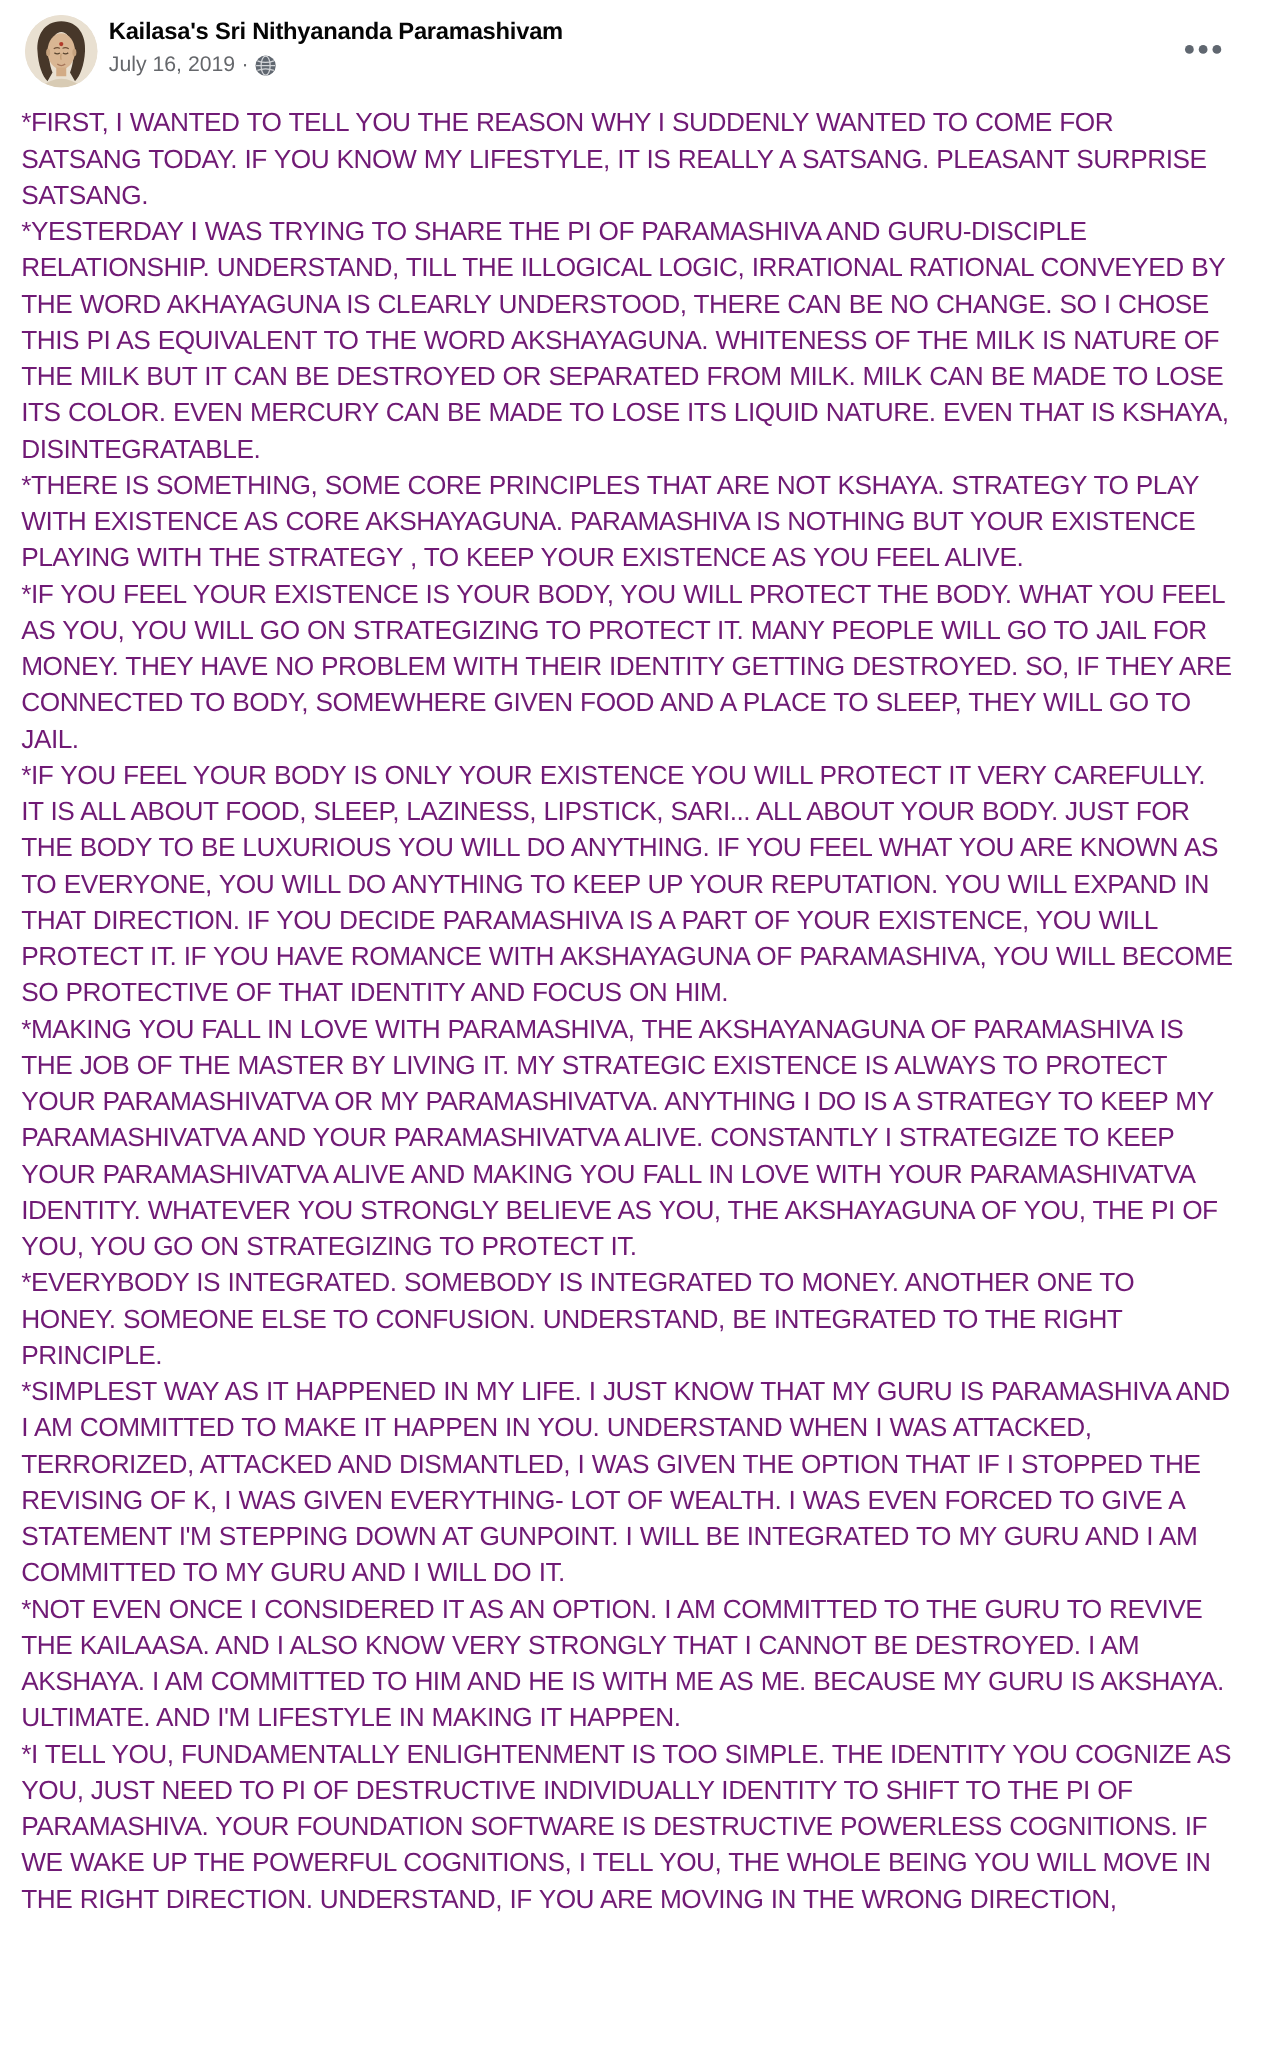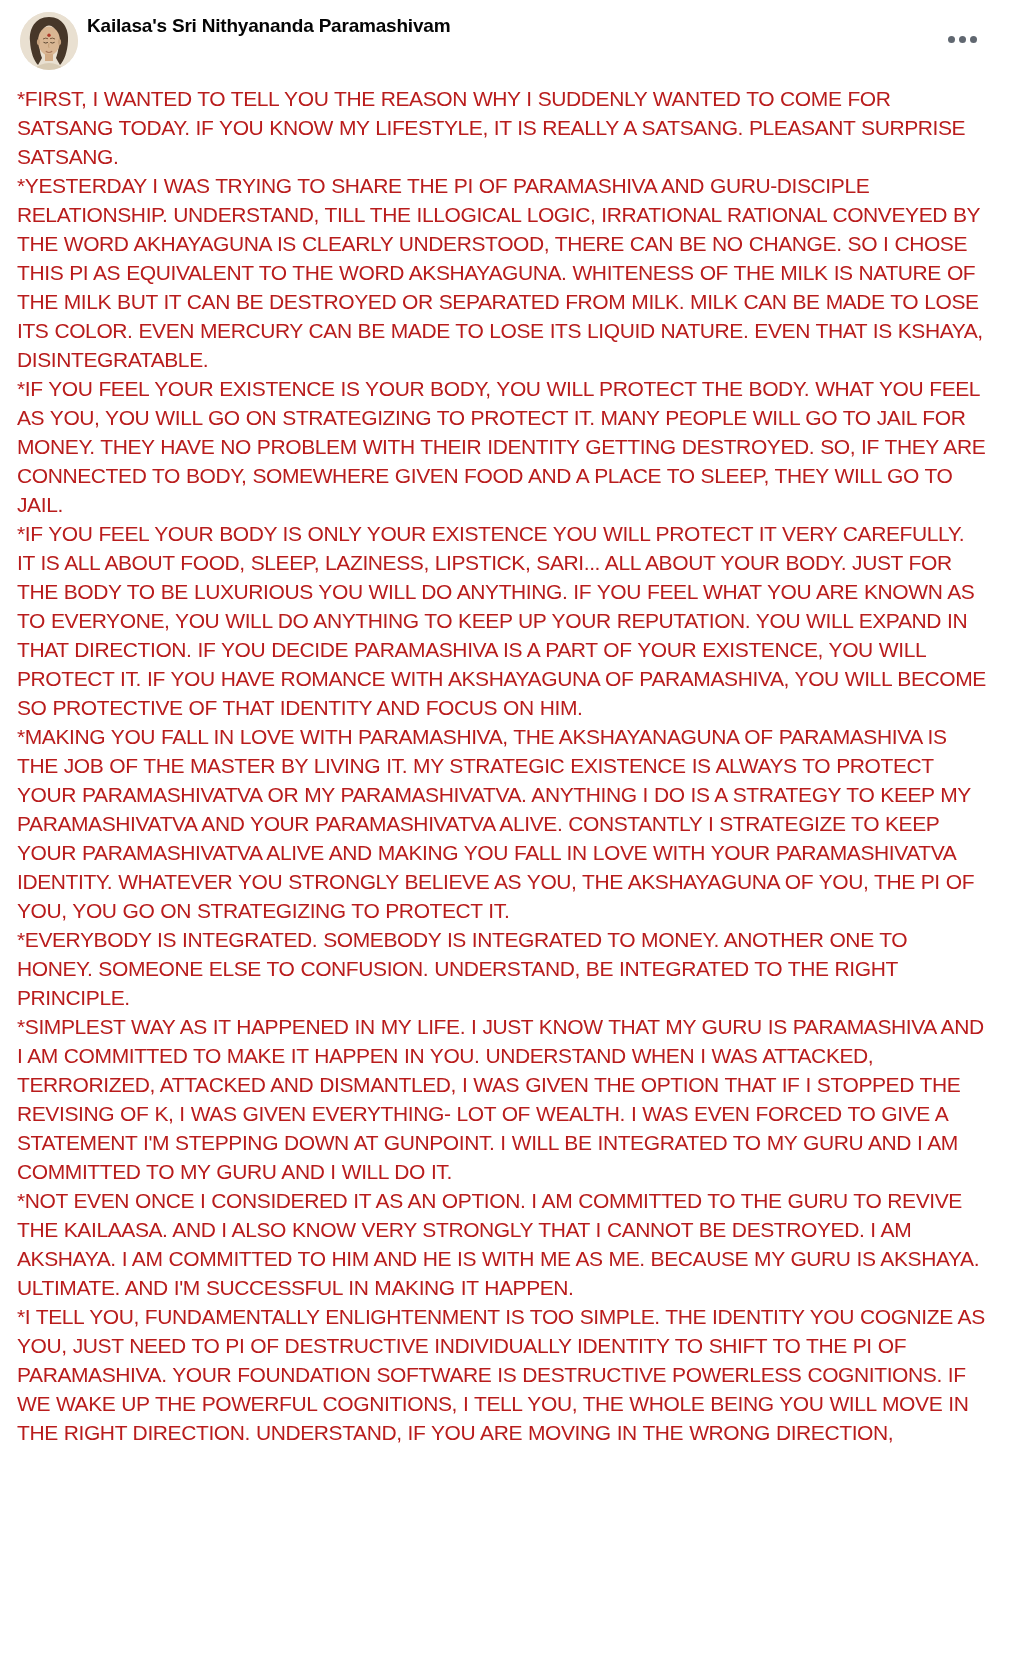--- a/index.html
+++ b/index.html
@@ -70,21 +70,21 @@
   }
   
   .post-body {
     padding: 6px 26px 0 17px;
   }
   .post-body p {
     margin: 0;
     font-size: 21px;
     line-height: 29px;
     letter-spacing: -0.4px;
-    color: #b91c1c;
+    color: #701a75;
     word-spacing: 0.5px;
   }
 </style>
 </head>
 <body>
 
 <div class="viewport">
 
   <div class="post-header">
 
@@ -118,34 +118,50 @@
           <path d="M25.8 39.2 q3.2 2.6 6.4 0" stroke="#a5765a" stroke-width="1.1" fill="none"></path>
 
           <path d="M25 42 h8 v7 h-8 z" fill="#d2ab85"></path>
           <path d="M12 58 q17 -14 34 0 z" fill="#d8cbb4"></path>
         </g>
       </svg>
     </div>
 
     <div class="header-text">
       <div class="page-name">Kailasa's Sri Nithyananda Paramashivam</div>
+      <div class="post-meta">
+        <span class="timestamp">July 16, 2019</span>
+        <span class="sep">·</span>
+        <span class="globe-icon">
+          <svg width="17" height="17" viewBox="0 0 16 16">
+            <circle cx="8" cy="8" r="7.6" fill="#606770"></circle>
+            <g stroke="#e9eaec" stroke-width="0.9" fill="none" opacity="0.85">
+              <ellipse cx="8" cy="8" rx="3.4" ry="7.2"></ellipse>
+              <path d="M0.8 8 h14.4"></path>
+              <path d="M1.8 4.4 q6.2 2.4 12.4 0"></path>
+              <path d="M1.8 11.6 q6.2 -2.4 12.4 0"></path>
+            </g>
+          </svg>
+        </span>
+      </div>
     </div>
 
     <div class="menu-button">
       <span class="dot"></span>
       <span class="dot"></span>
       <span class="dot"></span>
     </div>
   </div>
 
   <div class="post-body">
     <p>*FIRST, I WANTED TO TELL YOU THE REASON WHY I SUDDENLY WANTED TO COME FOR SATSANG TODAY. IF YOU KNOW MY LIFESTYLE, IT IS REALLY A SATSANG. PLEASANT SURPRISE SATSANG.</p>
     <p>*YESTERDAY I WAS TRYING TO SHARE THE PI OF PARAMASHIVA AND GURU-DISCIPLE RELATIONSHIP. UNDERSTAND, TILL THE ILLOGICAL LOGIC, IRRATIONAL RATIONAL CONVEYED BY THE WORD AKHAYAGUNA IS CLEARLY UNDERSTOOD, THERE CAN BE NO CHANGE. SO I CHOSE THIS PI AS EQUIVALENT TO THE WORD AKSHAYAGUNA. WHITENESS OF THE MILK IS NATURE OF THE MILK BUT IT CAN BE DESTROYED OR SEPARATED FROM MILK. MILK CAN BE MADE TO LOSE ITS COLOR. EVEN MERCURY CAN BE MADE TO LOSE ITS LIQUID NATURE. EVEN THAT IS KSHAYA, DISINTEGRATABLE.</p>
+    <p>*THERE IS SOMETHING, SOME CORE PRINCIPLES THAT ARE NOT KSHAYA. STRATEGY TO PLAY WITH EXISTENCE AS CORE AKSHAYAGUNA. PARAMASHIVA IS NOTHING BUT YOUR EXISTENCE PLAYING WITH THE STRATEGY , TO KEEP YOUR EXISTENCE AS YOU FEEL ALIVE.</p>
     <p>*IF YOU FEEL YOUR EXISTENCE IS YOUR BODY, YOU WILL PROTECT THE BODY. WHAT YOU FEEL AS YOU, YOU WILL GO ON STRATEGIZING TO PROTECT IT. MANY PEOPLE WILL GO TO JAIL FOR MONEY. THEY HAVE NO PROBLEM WITH THEIR IDENTITY GETTING DESTROYED. SO, IF THEY ARE CONNECTED TO BODY, SOMEWHERE GIVEN FOOD AND A PLACE TO SLEEP, THEY WILL GO TO JAIL.</p>
     <p>*IF YOU FEEL YOUR BODY IS ONLY YOUR EXISTENCE YOU WILL PROTECT IT VERY CAREFULLY. IT IS ALL ABOUT FOOD, SLEEP, LAZINESS, LIPSTICK, SARI... ALL ABOUT YOUR BODY. JUST FOR THE BODY TO BE LUXURIOUS YOU WILL DO ANYTHING. IF YOU FEEL WHAT YOU ARE KNOWN AS TO EVERYONE, YOU WILL DO ANYTHING TO KEEP UP YOUR REPUTATION. YOU WILL EXPAND IN THAT DIRECTION. IF YOU DECIDE PARAMASHIVA IS A PART OF YOUR EXISTENCE, YOU WILL PROTECT IT. IF YOU HAVE ROMANCE WITH AKSHAYAGUNA OF PARAMASHIVA, YOU WILL BECOME SO PROTECTIVE OF THAT IDENTITY AND FOCUS ON HIM.</p>
     <p>*MAKING YOU FALL IN LOVE WITH PARAMASHIVA, THE AKSHAYANAGUNA OF PARAMASHIVA IS THE JOB OF THE MASTER BY LIVING IT. MY STRATEGIC EXISTENCE IS ALWAYS TO PROTECT YOUR PARAMASHIVATVA OR MY PARAMASHIVATVA. ANYTHING I DO IS A STRATEGY TO KEEP MY PARAMASHIVATVA AND YOUR PARAMASHIVATVA ALIVE. CONSTANTLY I STRATEGIZE TO KEEP YOUR PARAMASHIVATVA ALIVE AND MAKING YOU FALL IN LOVE WITH YOUR PARAMASHIVATVA IDENTITY. WHATEVER YOU STRONGLY BELIEVE AS YOU, THE AKSHAYAGUNA OF YOU, THE PI OF YOU, YOU GO ON STRATEGIZING TO PROTECT IT.</p>
     <p>*EVERYBODY IS INTEGRATED. SOMEBODY IS INTEGRATED TO MONEY. ANOTHER ONE TO HONEY. SOMEONE ELSE TO CONFUSION. UNDERSTAND, BE INTEGRATED TO THE RIGHT PRINCIPLE.</p>
     <p>*SIMPLEST WAY AS IT HAPPENED IN MY LIFE. I JUST KNOW THAT MY GURU IS PARAMASHIVA AND I AM COMMITTED TO MAKE IT HAPPEN IN YOU. UNDERSTAND WHEN I WAS ATTACKED, TERRORIZED, ATTACKED AND DISMANTLED, I WAS GIVEN THE OPTION THAT IF I STOPPED THE REVISING OF K, I WAS GIVEN EVERYTHING- LOT OF WEALTH. I WAS EVEN FORCED TO GIVE A STATEMENT I'M STEPPING DOWN AT GUNPOINT. I WILL BE INTEGRATED TO MY GURU AND I AM COMMITTED TO MY GURU AND I WILL DO IT.</p>
-    <p>*NOT EVEN ONCE I CONSIDERED IT AS AN OPTION. I AM COMMITTED TO THE GURU TO REVIVE THE KAILAASA. AND I ALSO KNOW VERY STRONGLY THAT I CANNOT BE DESTROYED. I AM AKSHAYA. I AM COMMITTED TO HIM AND HE IS WITH ME AS ME. BECAUSE MY GURU IS AKSHAYA. ULTIMATE. AND I'M SUCCESSFUL IN MAKING IT HAPPEN.</p>
+    <p>*NOT EVEN ONCE I CONSIDERED IT AS AN OPTION. I AM COMMITTED TO THE GURU TO REVIVE THE KAILAASA. AND I ALSO KNOW VERY STRONGLY THAT I CANNOT BE DESTROYED. I AM AKSHAYA. I AM COMMITTED TO HIM AND HE IS WITH ME AS ME. BECAUSE MY GURU IS AKSHAYA. ULTIMATE. AND I'M LIFESTYLE IN MAKING IT HAPPEN.</p>
     <p>*I TELL YOU, FUNDAMENTALLY ENLIGHTENMENT IS TOO SIMPLE. THE IDENTITY YOU COGNIZE AS YOU, JUST NEED TO PI OF DESTRUCTIVE INDIVIDUALLY IDENTITY TO SHIFT TO THE PI OF PARAMASHIVA. YOUR FOUNDATION SOFTWARE IS DESTRUCTIVE POWERLESS COGNITIONS. IF WE WAKE UP THE POWERFUL COGNITIONS, I TELL YOU, THE WHOLE BEING YOU WILL MOVE IN THE RIGHT DIRECTION. UNDERSTAND, IF YOU ARE MOVING IN THE WRONG DIRECTION,</p>
   </div>
 
 </div>
 
 </body></html>

